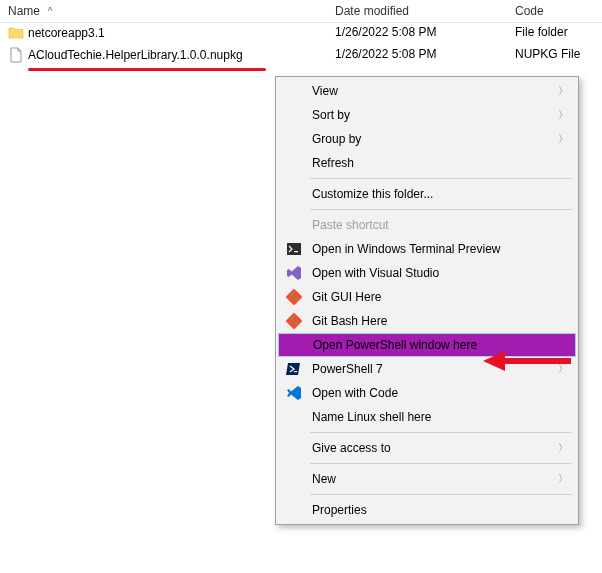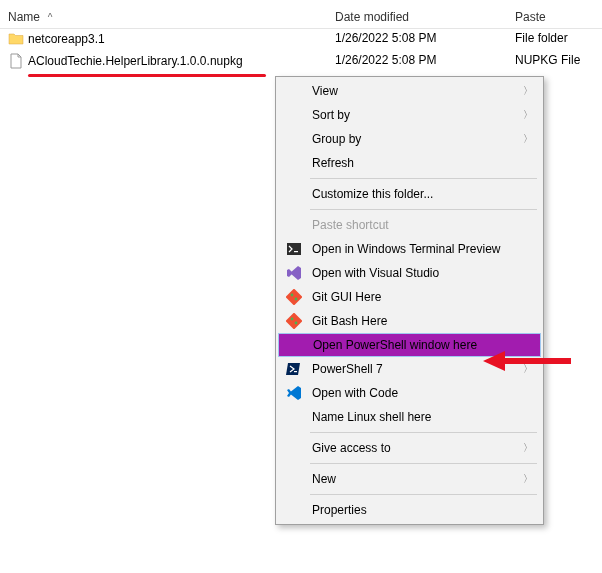--- a/index.html
+++ b/index.html
@@ -12,21 +12,20 @@
       overflow: hidden;
       color: #000;
     }
     .file-list { width: 100%; }
     .header-row {
       display: flex;
       border-bottom: 1px solid #e5e5e5;
       padding: 4px 0;
       color: #333;
       font-size: 12px;
-      margin-top: 6px;
     }
     .col-name { width: 335px; padding-left: 8px; }
     .col-date { width: 180px; }
     .col-type { width: 80px; }
     .file-row {
       display: flex;
       align-items: flex-start;
       padding: 2px 0;
       height: 22px;
     }
@@ -38,21 +37,21 @@
       margin-left: 28px;
       width: 238px;
       border-radius: 2px;
       margin-top: 1px;
     }
     
     .context-menu {
       position: absolute;
       left: 275px;
       top: 76px;
-      width: 269px;
+      width: 304px;
       background: #f2f2f2;
       border: 1px solid #a0a0a0;
       box-shadow: 3px 3px 6px rgba(0,0,0,0.25);
       padding: 2px;
     }
     .menu-item {
       display: flex;
       align-items: center;
       height: 24px;
       padding: 0 8px 0 4px;
@@ -98,21 +97,21 @@
 </head>
 <body>
 
 <div class="file-list">
   <div class="header-row">
     <div class="col-name" style="display:flex;align-items:center;">
       <span>Name</span>
       <span class="sort-arrow">^</span>
     </div>
     <div class="col-date">Date modified</div>
-    <div class="col-type">Paste</div>
+    <div class="col-type">Code</div>
   </div>
 
   <div class="file-row">
     <div class="col-name">
       <span class="icon-box">
         <svg width="16" height="16" viewBox="0 0 16 16">
             <path d="M1 3 h5 l1.5 1.5 H15 V13 H1 Z" fill="#ffd868" stroke="#d9a441" stroke-width="0.5"></path>
           </svg>
       </span>
       <span>netcoreapp3.1</span>

